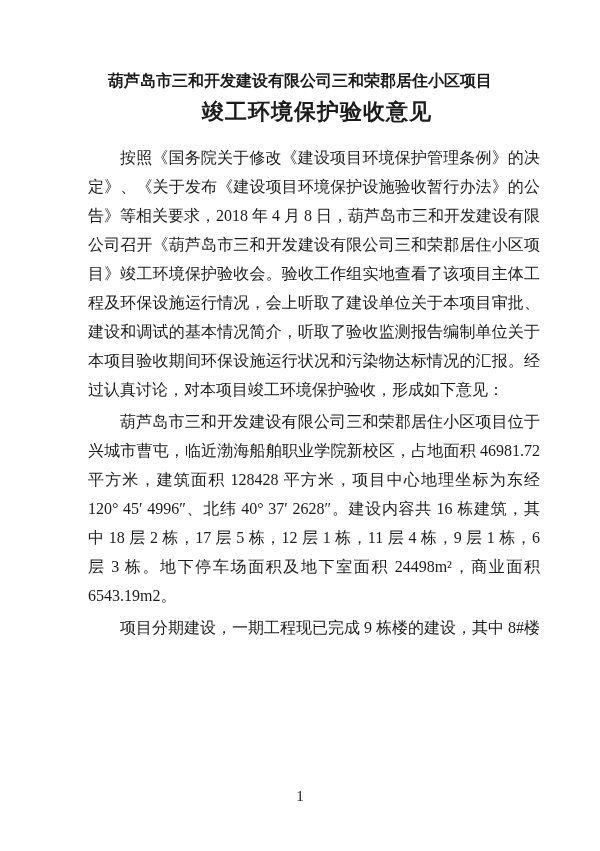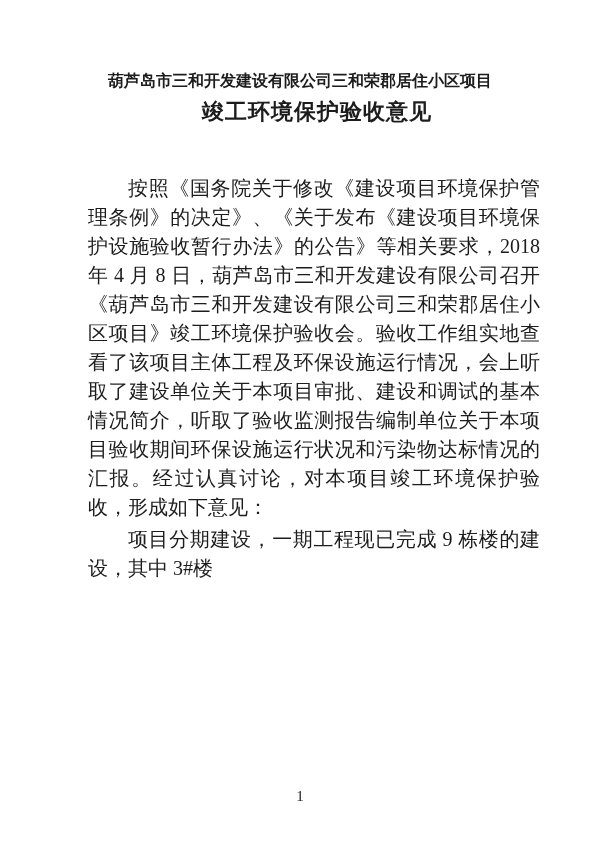--- a/index.html
+++ b/index.html
@@ -30,22 +30,22 @@
   }
   .title-line2 {
     margin: 5px 0 0 0;
     text-align: center;
     font-size: 22px;
     font-weight: bold;
     letter-spacing: 1px;
     padding-left: 34px;
   }
   .doc-body {
-    margin: 47px 60px 0 88px;
-    font-size: 20px;
+    margin: 16px 60px 0 88px;
+    font-size: 16px;
     line-height: 29px;
     text-align: justify;
   }
   .para {
     margin: 0 0 3px 0;
     text-indent: 2em;
   }
   .para.heading {
     text-align: left;
   }
@@ -61,17 +61,18 @@
 </style>
 </head>
 <body>
 
 <div class="page">
   <h1 class="title-line1">葫芦岛市三和开发建设有限公司三和荣郡居住小区项目</h1>
   <h2 class="title-line2">竣工环境保护验收意见</h2>
 
   <div class="doc-body">
       <p class="para">按照《国务院关于修改《建设项目环境保护管理条例》的决定》、《关于发布《建设项目环境保护设施验收暂行办法》的公告》等相关要求，2018 年 4 月 8 日，葫芦岛市三和开发建设有限公司召开《葫芦岛市三和开发建设有限公司三和荣郡居住小区项目》竣工环境保护验收会。验收工作组实地查看了该项目主体工程及环保设施运行情况，会上听取了建设单位关于本项目审批、建设和调试的基本情况简介，听取了验收监测报告编制单位关于本项目验收期间环保设施运行状况和污染物达标情况的汇报。经过认真讨论，对本项目竣工环境保护验收，形成如下意见：</p>
-      <p class="para">项目分期建设，一期工程现已完成 9 栋楼的建设，其中 3#楼</p>
+      <p class="para">葫芦岛市三和开发建设有限公司三和荣郡居住小区项目位于兴城市曹屯，临近渤海船舶职业学院新校区，占地面积 46981.72 平方米，建筑面积 128428 平方米，项目中心地理坐标为东经 120° 45′ 4996″、北纬 40° 37′ 2628″。建设内容共 16 栋建筑，其中 18 层 2 栋，17 层 5 栋，12 层 1 栋，11 层 4 栋，9 层 1 栋，6 层 3 栋。地下停车场面积及地下室面积 24498m²，商业面积 6543.19m2。</p>
+      <p class="para">项目分期建设，一期工程现已完成 9 栋楼的建设，其中 8#楼</p>
     </div>
 
   <div class="page-number">1</div>
 </div>
 
 </body></html>

